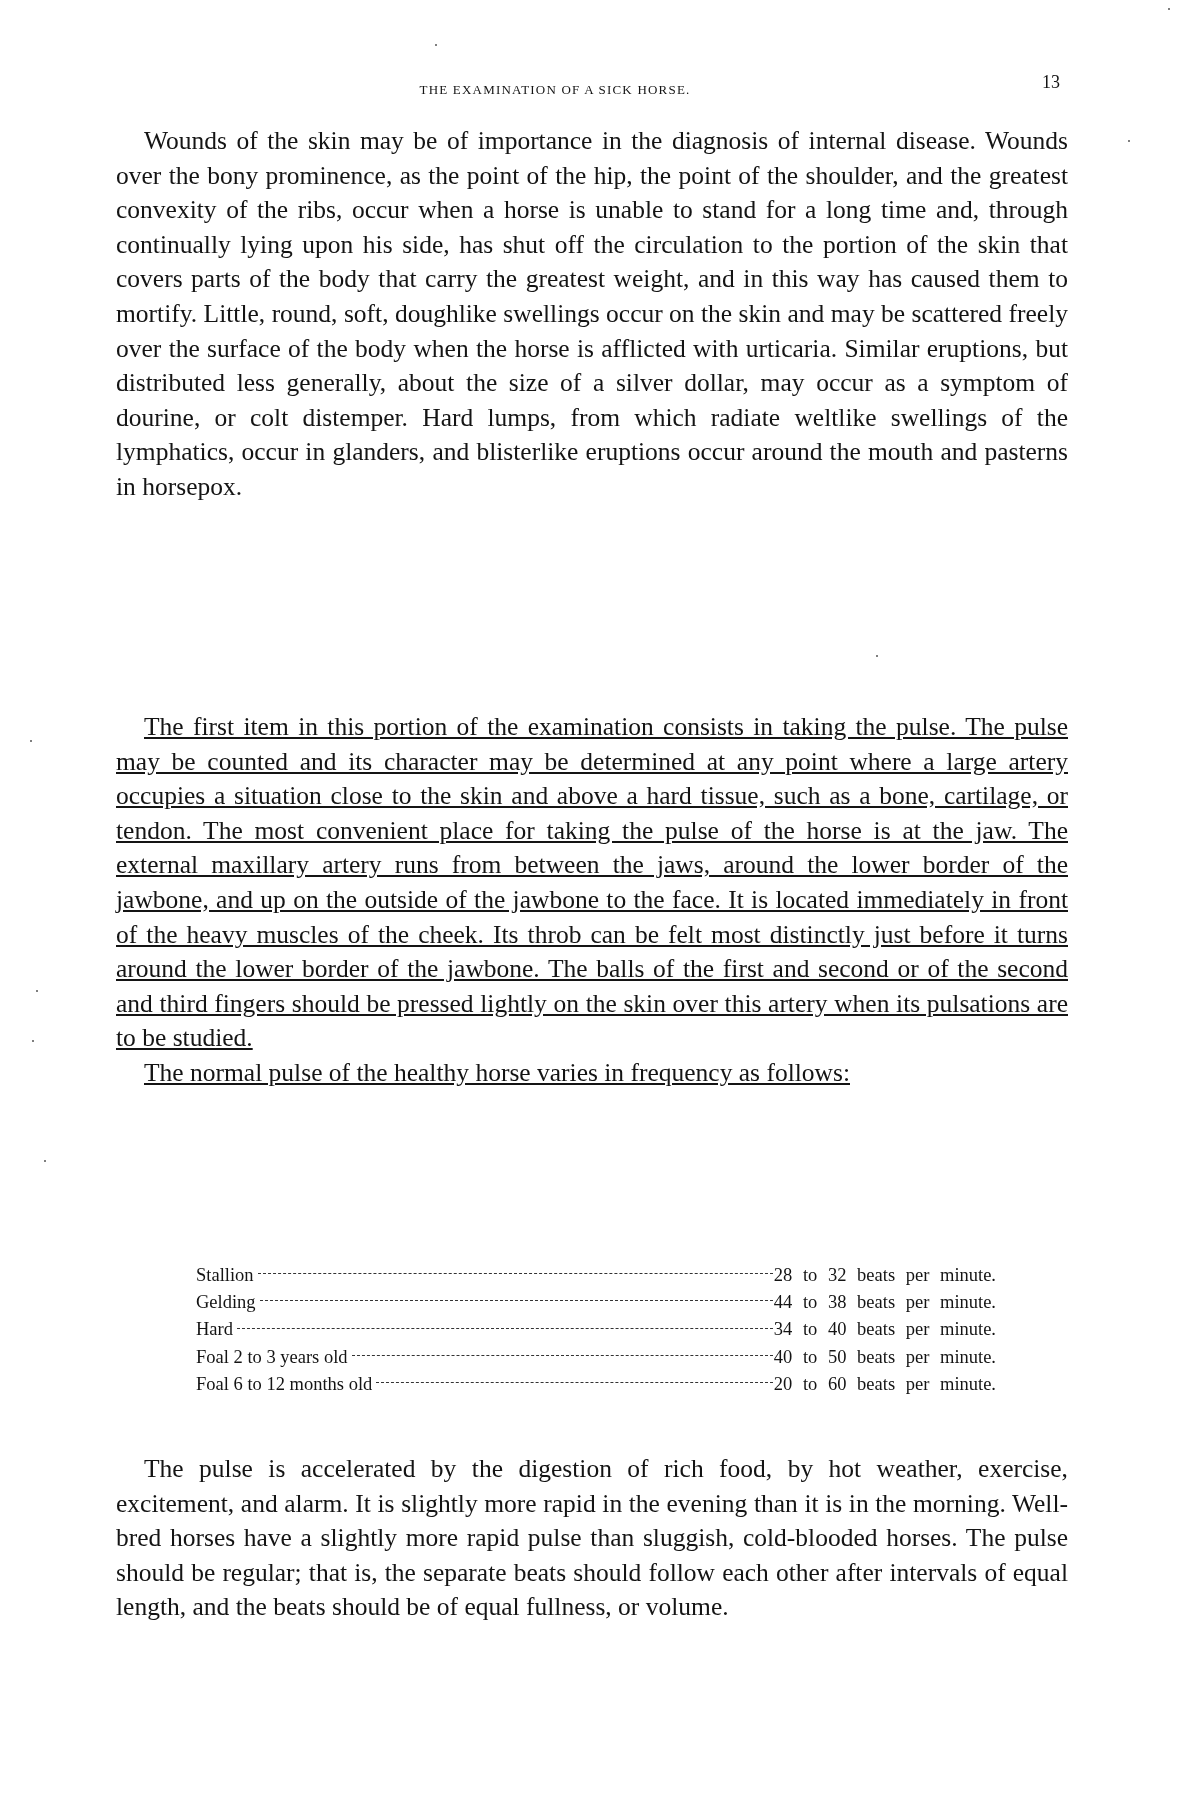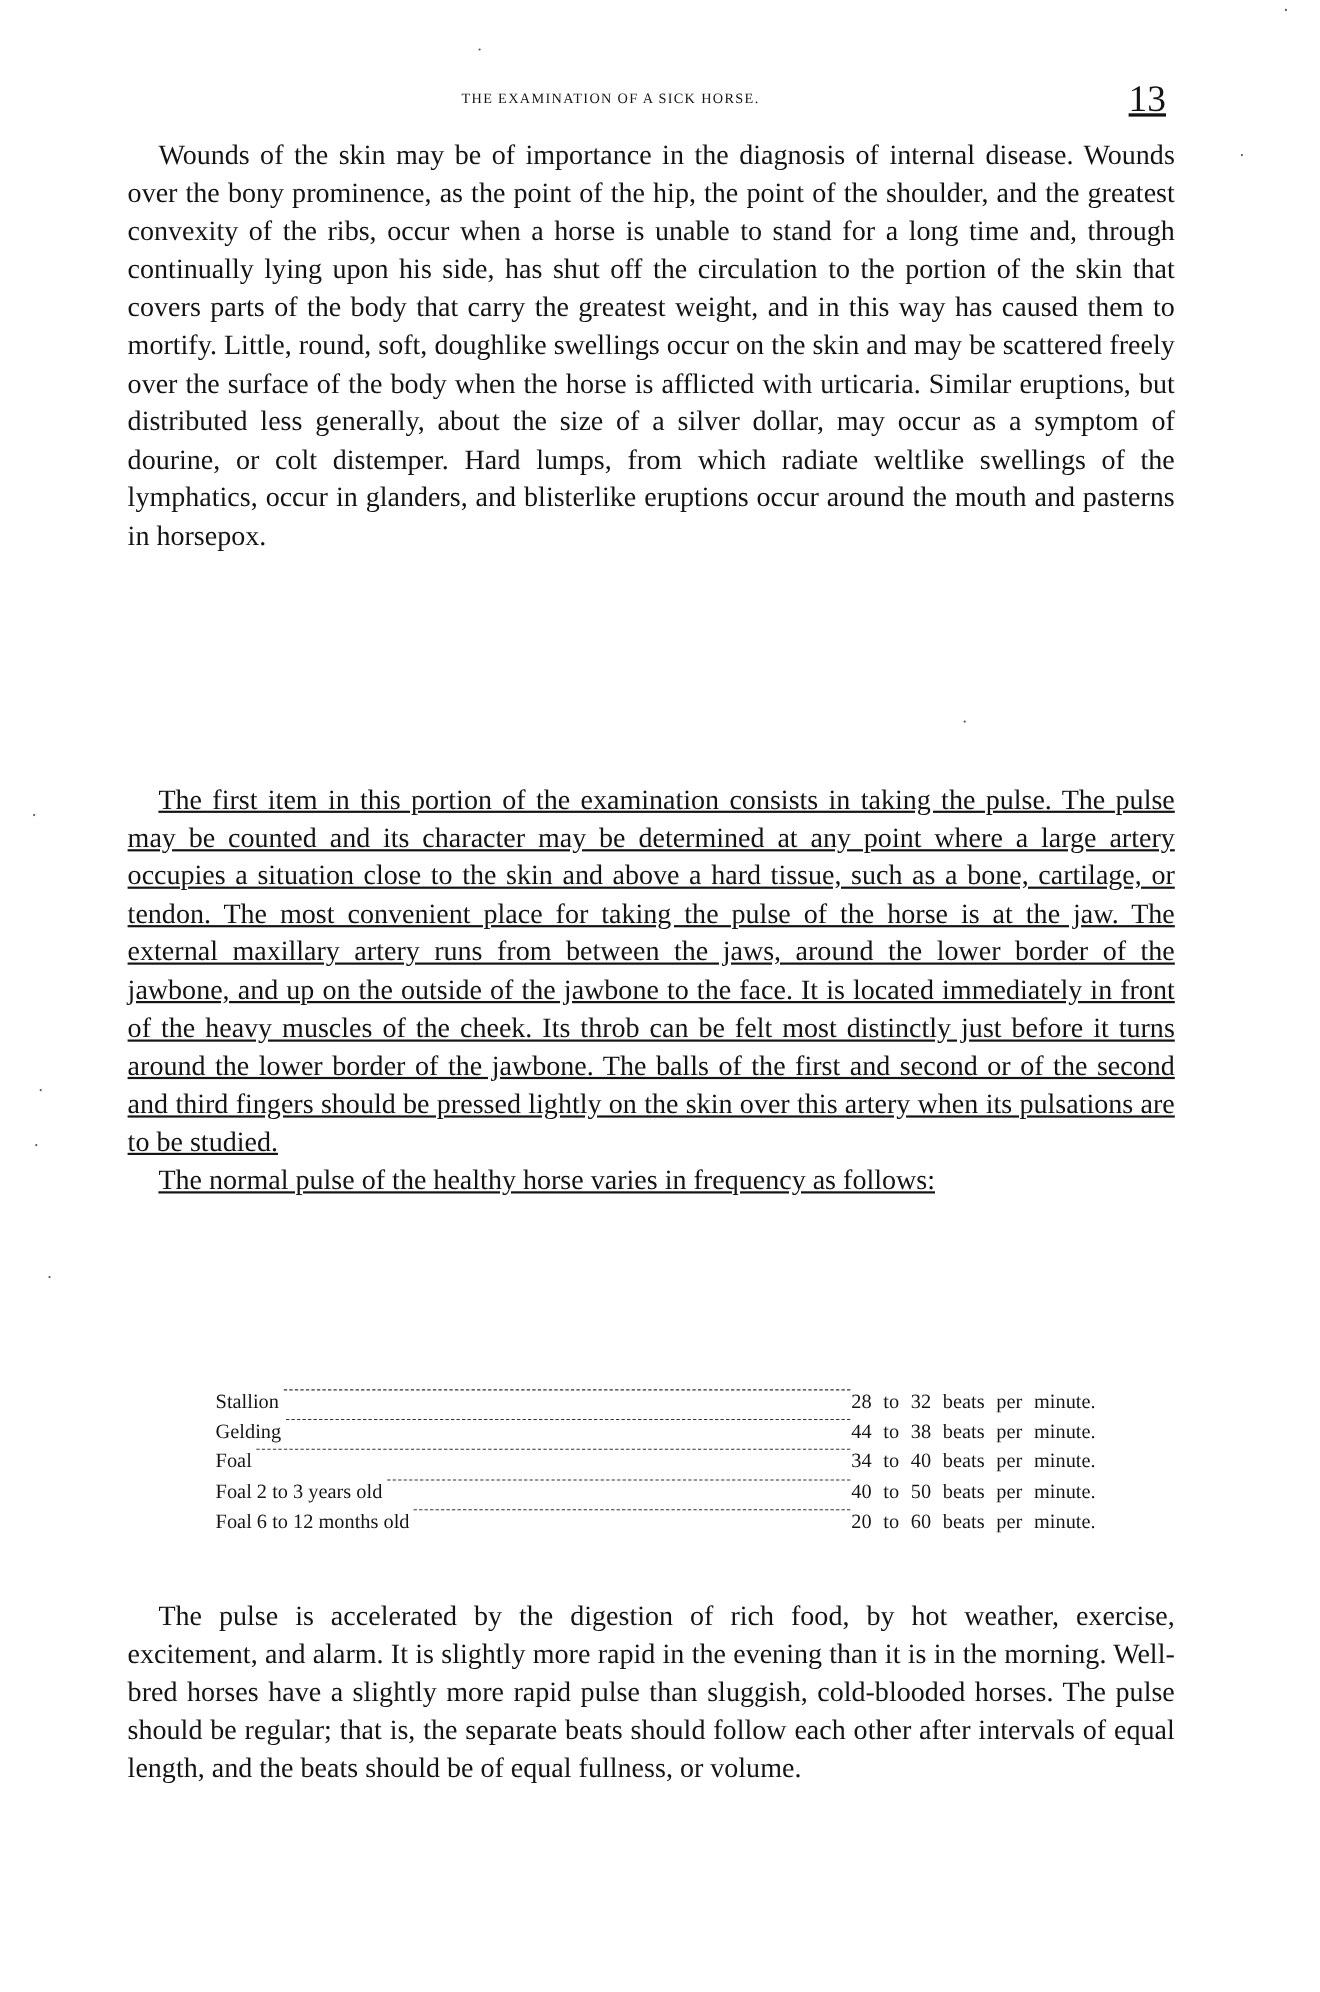--- a/index.html
+++ b/index.html
@@ -35,22 +35,21 @@
       top: 10px;
       font-size: 13px;
       letter-spacing: 1.2px;
       font-variant: small-caps;
       text-transform: uppercase;
     }
     .page-number {
       position: absolute;
       right: 10px;
       top: 0px;
-      font-size: 34px;
-      text-decoration: underline;
+      font-size: 18px;
     }
     .body-text {
       position: absolute;
       left: 116px;
       width: 952px;
       font-size: 25.5px;
       line-height: 34.6px;
       text-align: justify;
       margin: 0;
     }
@@ -71,21 +70,21 @@
     .pulse-table {
       position: absolute;
       left: 196px;
       top: 1262px;
       width: 800px;
       font-size: 18.5px;
       line-height: 27.2px;
     }
     .pulse-row {
       display: flex;
-      align-items: flex-start;
+      align-items: center;
       white-space: nowrap;
     }
     .pulse-label { flex: 0 0 auto; }
     .pulse-leader {
       flex: 1 1 auto;
       border-bottom: 1.5px dashed #333;
       margin: 0 1px 5px 4px;
       height: 1px;
     }
     .pulse-value {
@@ -124,21 +123,21 @@
       <span class="pulse-label">Stallion</span>
       <span class="pulse-leader"></span>
       <span class="pulse-value">28 to 32 beats per minute.</span>
     </div>
     <div class="pulse-row">
       <span class="pulse-label">Gelding</span>
       <span class="pulse-leader"></span>
       <span class="pulse-value">44 to 38 beats per minute.</span>
     </div>
     <div class="pulse-row">
-      <span class="pulse-label">Foal</span>
+      <span class="pulse-label">Hard</span>
       <span class="pulse-leader"></span>
       <span class="pulse-value">34 to 40 beats per minute.</span>
     </div>
     <div class="pulse-row">
       <span class="pulse-label">Foal 2 to 3 years old</span>
       <span class="pulse-leader"></span>
       <span class="pulse-value">40 to 50 beats per minute.</span>
     </div>
     <div class="pulse-row">
       <span class="pulse-label">Foal 6 to 12 months old</span>

